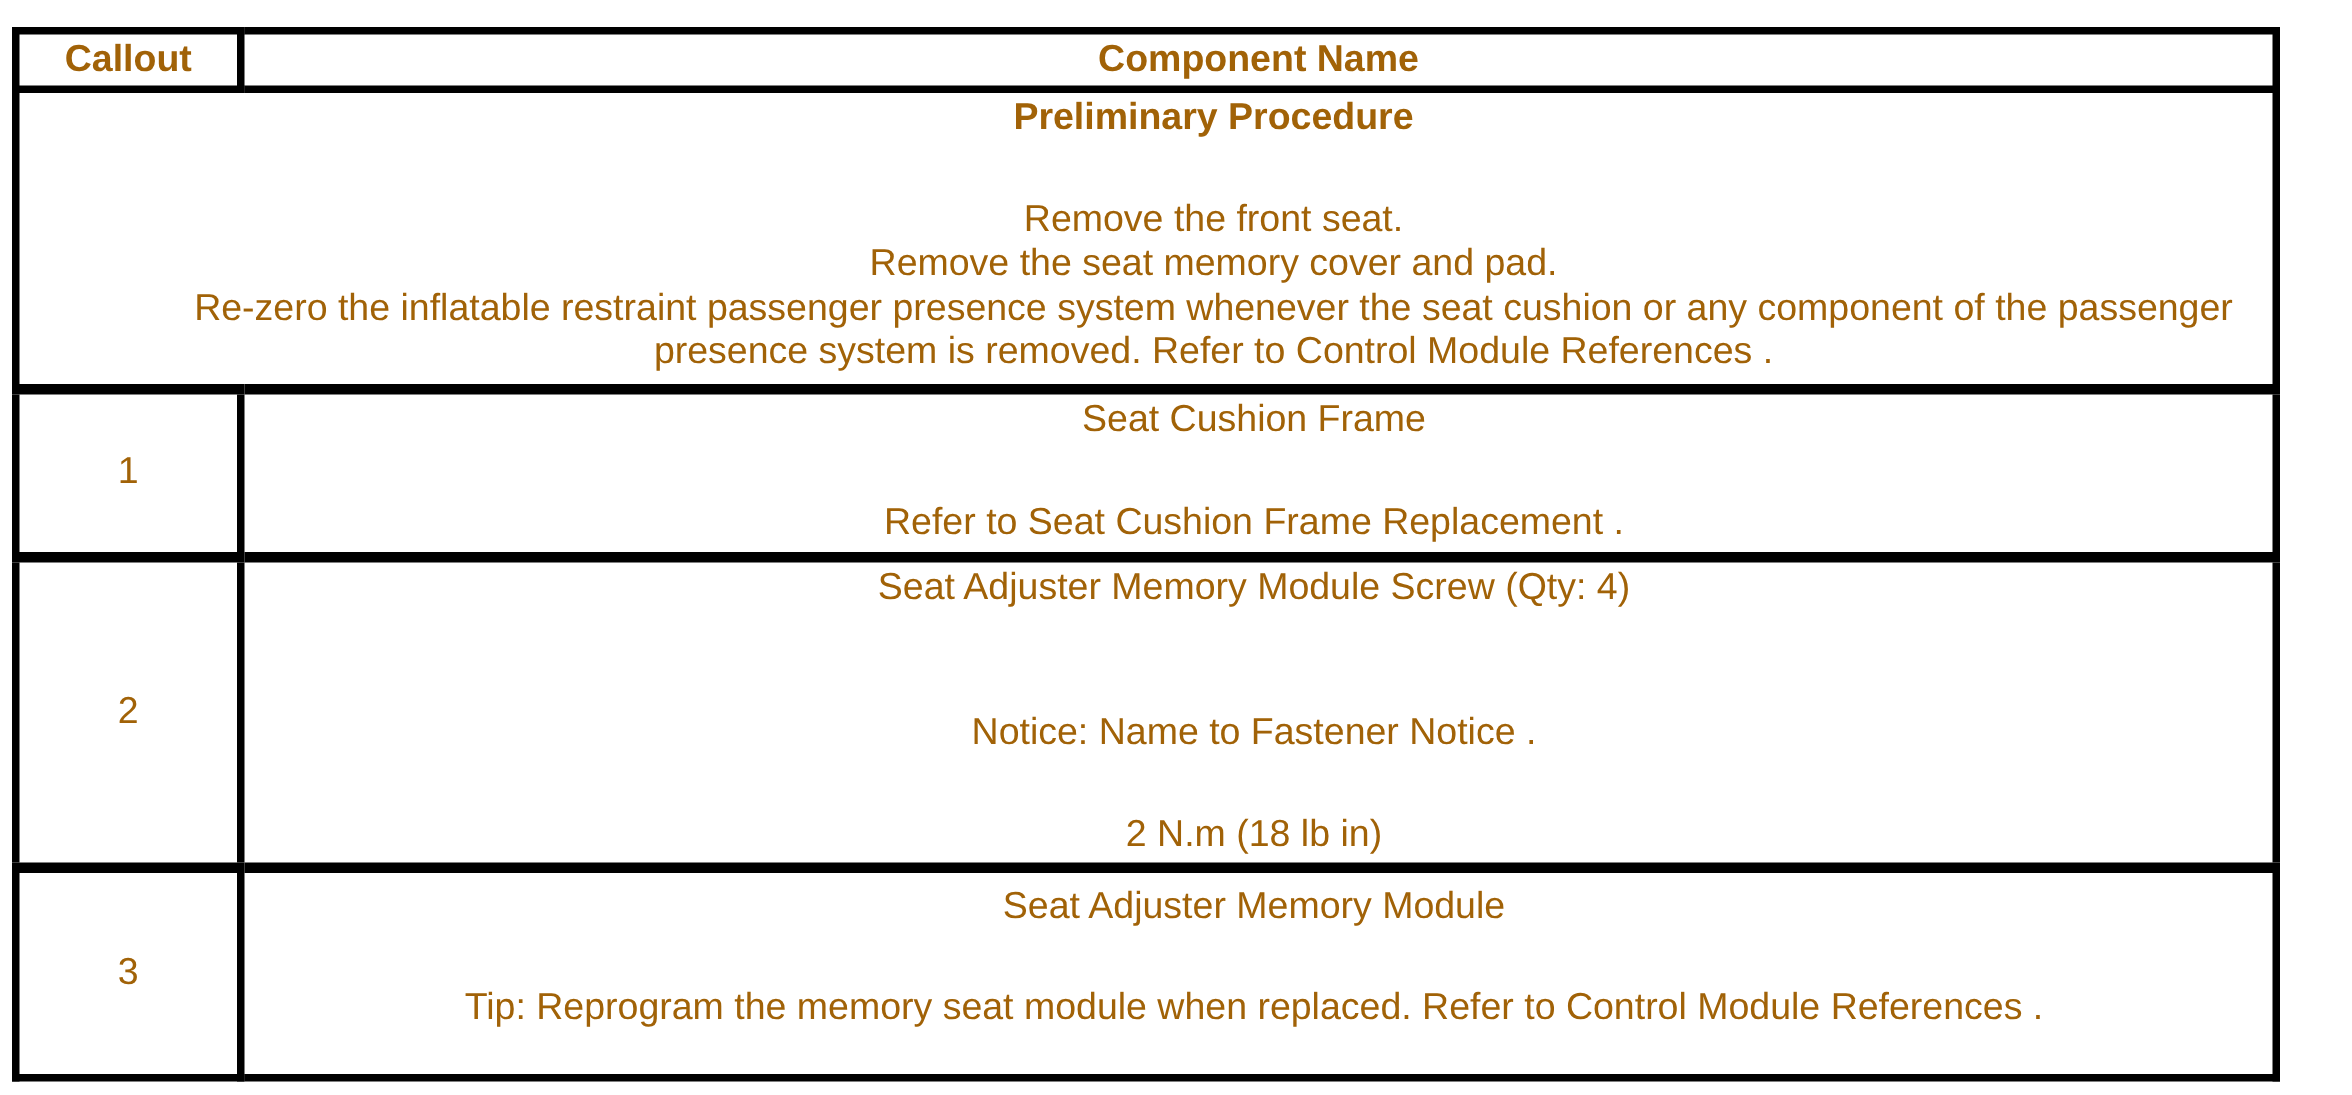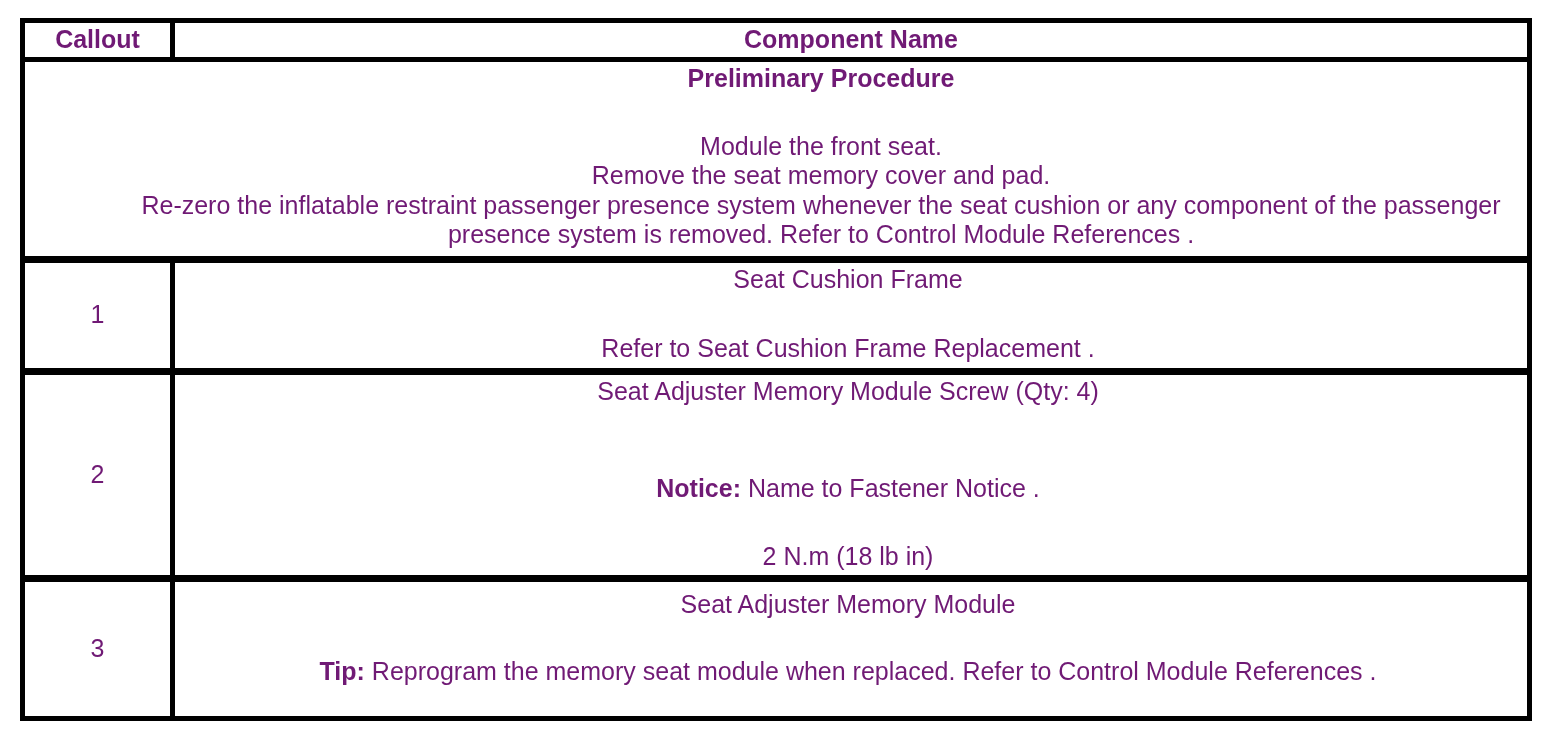--- a/index.html
+++ b/index.html
@@ -10,29 +10,29 @@
   .page {
     position: relative;
     width: 1568px;
     height: 730px;
     background: #ffffff;
     font-family: "Liberation Sans", sans-serif;
     color: #000000;
   }
   table.callout-table {
     position: absolute;
-    left: 20px;
+    left: 8px;
     top: 18px;
     width: 1512px;
     border-collapse: collapse;
     table-layout: fixed;
     border: 4px solid #000000;
     font-size: 25px;
     line-height: 29.5px;
-    color: #701a75;
+    color: #a16207;
   }
   table.callout-table th,
   table.callout-table td {
     border: 5px solid #000000;
     padding: 0;
     margin: 0;
     text-align: center;
   }
   col.callout-col { width: 150px; }
 
@@ -74,21 +74,21 @@
   tr.row-1 { height: 108px; }
   tr.row-2 { height: 205px; }
   tr.row-3 { height: 140px; }
 
   .content-cell p { margin: 0; padding: 0; }
   p.refer-line   { margin-top: 40px; }
   p.notice-line  { margin-top: 68px; }
   p.torque-line  { margin-top: 38px; font-weight: normal; }
   p.tip-line     { margin-top: 37px; }
   tr.row-3 td.content-cell { padding-top: 8px; }
-  .bold-label { font-weight: bold; }
+  .bold-label { font-weight: normal; }
 </style>
 </head>
 <body>
 
 <div class="page">
   <table class="callout-table">
     <colgroup>
       <col class="callout-col">
       <col>
     </colgroup>
@@ -96,21 +96,21 @@
     <tbody>
         <tr class="header-row">
       <th>Callout</th>
       <th>Component Name</th>
     </tr>
 
     <tr class="prelim-row">
       <td colspan="2">
         <div class="prelim-title">Preliminary Procedure</div>
         <div class="prelim-steps">
-          <p>Module the front seat.</p>
+          <p>Remove the front seat.</p>
           <p>Remove the seat memory cover and pad.</p>
           <p>Re-zero the inflatable restraint passenger presence system whenever the seat cushion or any component of the passenger presence system is removed. Refer to Control Module References .</p>
         </div>
       </td>
     </tr>
 
     <tr class="item-row row-1">
       <td class="callout-cell">1</td>
       <td class="content-cell">
         <p>Seat Cushion Frame</p>

